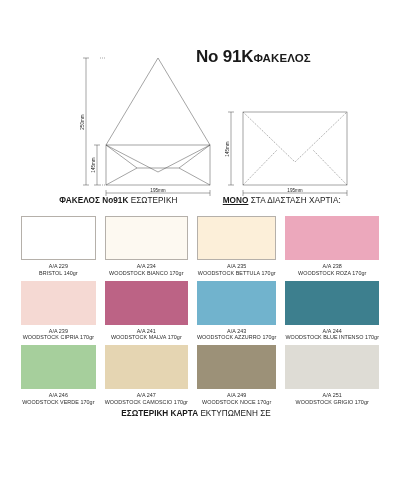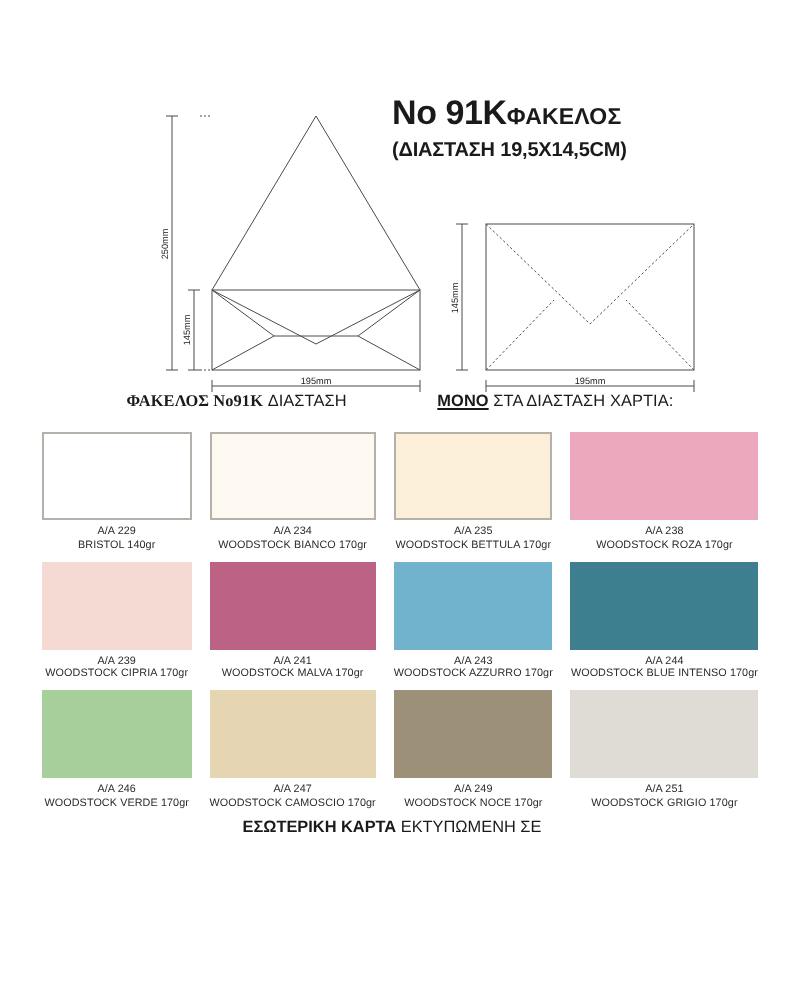--- a/index.html
+++ b/index.html
@@ -66,21 +66,21 @@
   .section-heading {
     position: absolute;
     left: 0;
     top: 196px;
     width: 400px;
     text-align: center;
     font-size: 8.2px;
     letter-spacing: 0.05px;
     white-space: nowrap;
   }
-  .section-heading b { font-weight: bold; font-family: Liberation Serif, serif; }
+  .section-heading b { font-weight: bold; }
   .section-heading u.only {
     font-weight: bold;
     text-decoration: underline;
     padding-left: 43px;
   }
 
   
   .swatch-grid {
     position: absolute;
     left: 21px;
@@ -140,21 +140,20 @@
 </style>
 </head>
 <body>
 
 <div class="page">
 
   <div class="title-block">
     <div class="title-main">
       <span>No 91K</span><span class="small">ΦΑΚΕΛΟΣ</span>
     </div>
-    <div class="title-sub">(ΔΙΑΣΤΑΣΗ 19,5Χ14,5CM)</div>
   </div>
 
   <div class="diagram-area">
     <svg width="400" height="148" viewBox="0 0 400 148">
       <g fill="none" stroke="#4a4a4a" stroke-width="0.5">
 
         <path d="M106 95 L158 8 L210 95"></path>
 
         <rect x="106" y="95" width="104" height="40"></rect>
 
@@ -196,21 +195,21 @@
 
       <text class="dim-text" x="84" y="72" transform="rotate(-90 84 72)" text-anchor="middle">250mm</text>
       <text class="dim-text" x="95" y="115" transform="rotate(-90 95 115)" text-anchor="middle">145mm</text>
       <text class="dim-text" x="158" y="142" text-anchor="middle">195mm</text>
       <text class="dim-text" x="229" y="99" transform="rotate(-90 229 99)" text-anchor="middle">145mm</text>
       <text class="dim-text" x="295" y="142" text-anchor="middle">195mm</text>
     </svg>
   </div>
 
   <div class="section-heading">
-    <b>ΦΑΚΕΛΟΣ No91K</b><span> ΔΙΑΣΤΑΣΗ </span><u class="only">ΜΟΝΟ</u><span> ΣΤΑ ΔΙΑΣΤΑΣΗ ΧΑΡΤΙΑ:</span>
+    <b>ΦΑΚΕΛΟΣ No91K</b><span> ΕΣΩΤΕΡΙΚΗ </span><u class="only">ΜΟΝΟ</u><span> ΣΤΑ ΔΙΑΣΤΑΣΗ ΧΑΡΤΙΑ:</span>
   </div>
 
   <div class="swatch-grid">
       <div class="swatch-cell">
         <div class="swatch-chip bordered" style="background: rgb(255, 255, 255);"></div>
         <div class="swatch-caption">
           <span class="swatch-code">A/A 229</span>
           <span class="swatch-name">BRISTOL 140gr</span>
         </div>
       </div>

